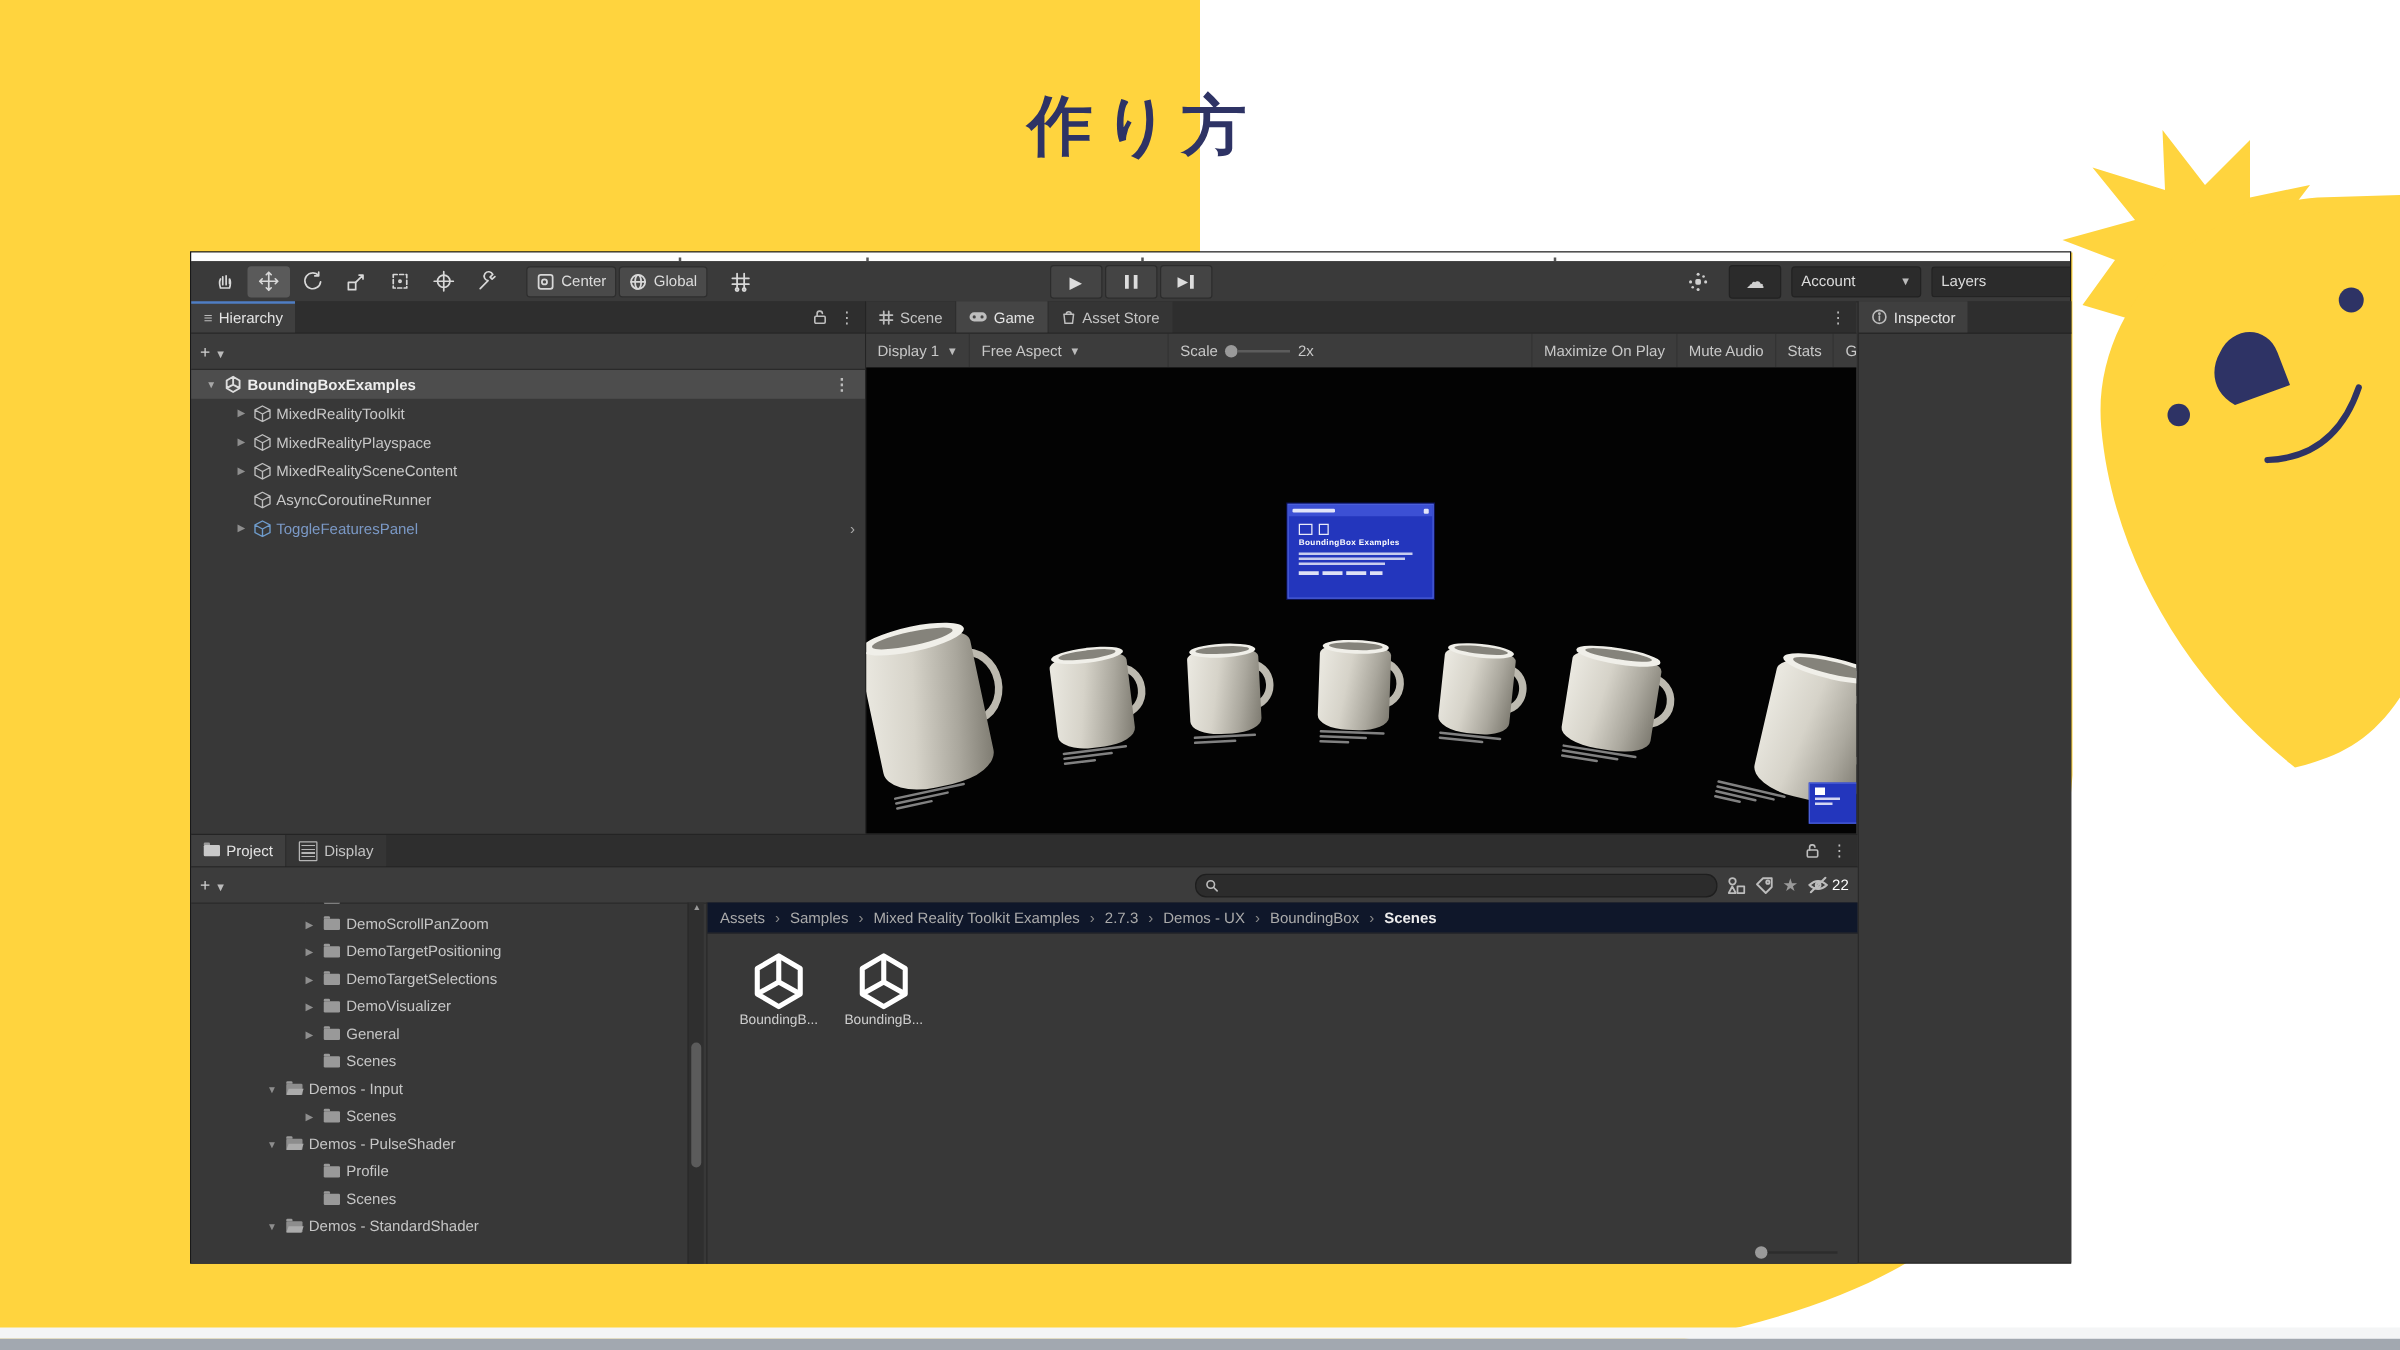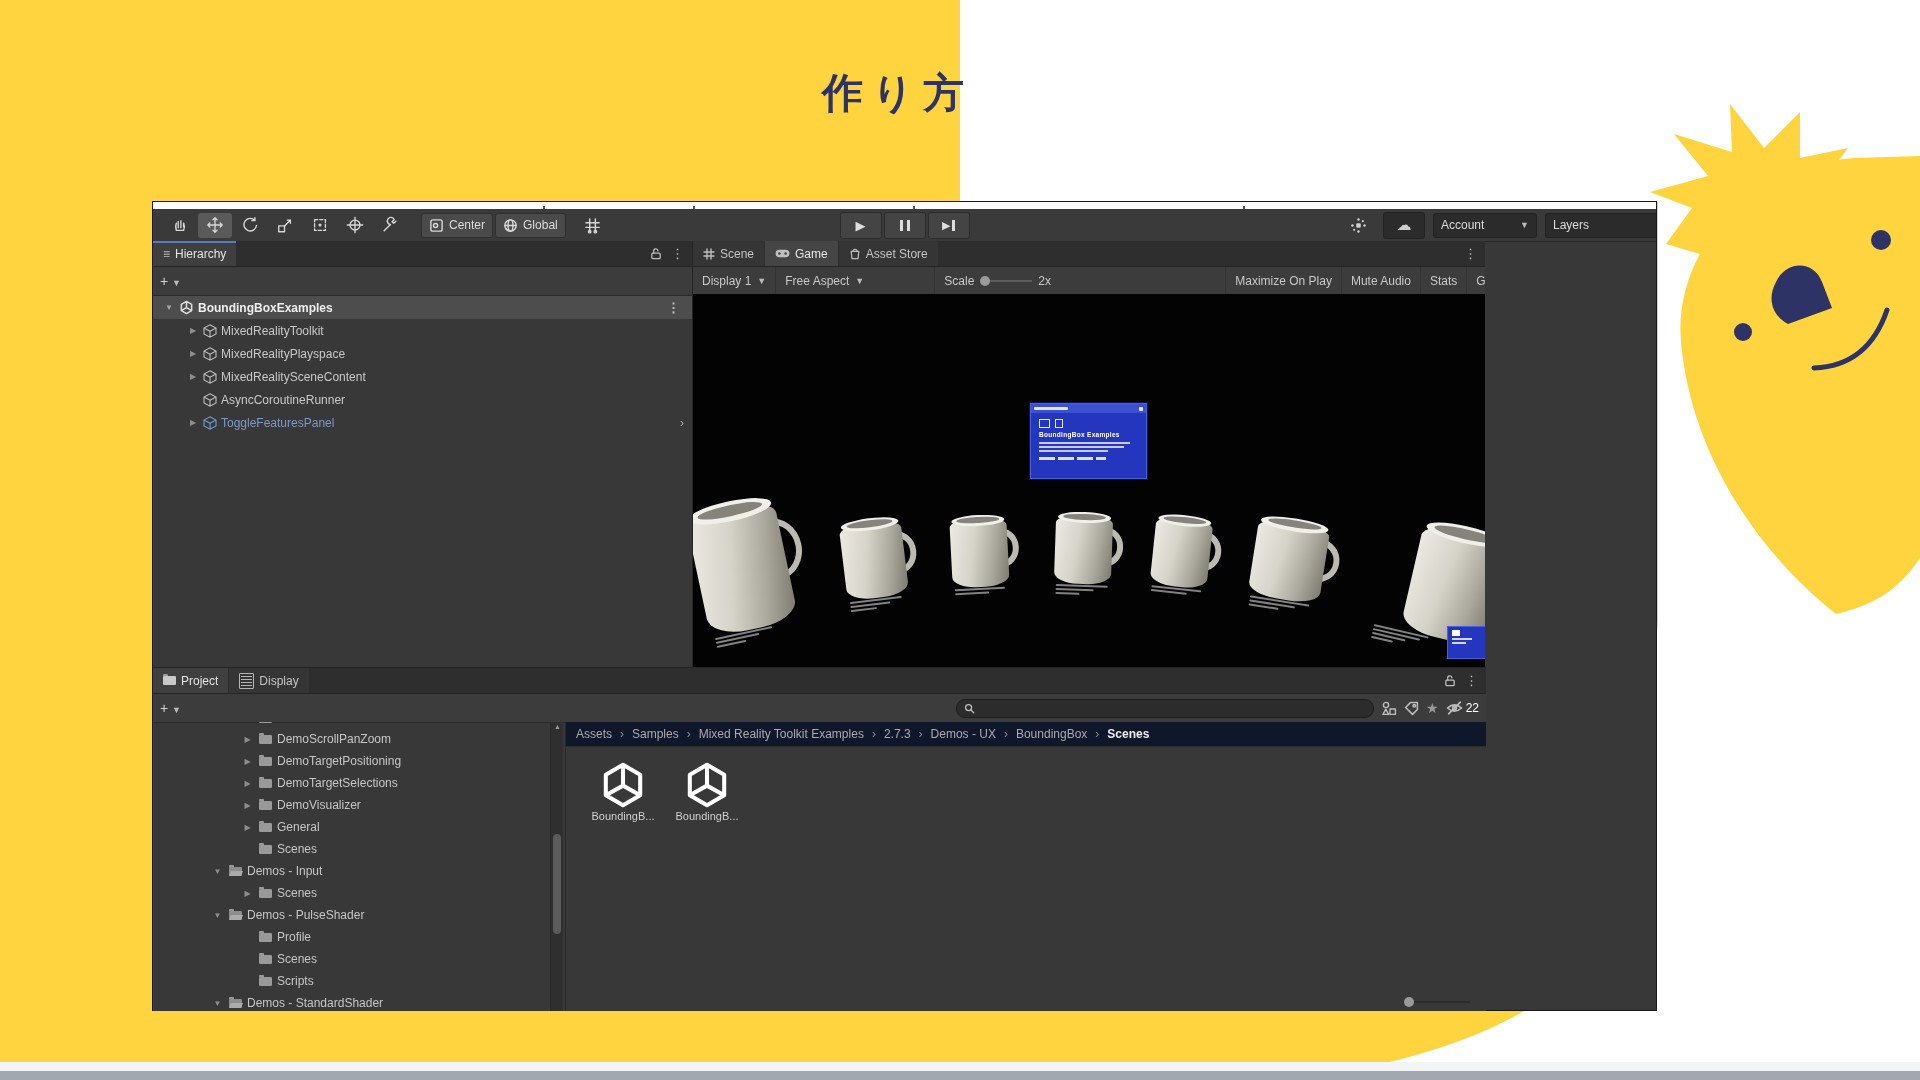--- a/index.html
+++ b/index.html
@@ -1,21 +1,21 @@
 <!DOCTYPE html>
 <html><head>
 <meta charset="utf-8">
 <style>
   html,body{margin:0;padding:0}
   .slide{position:relative;width:1920px;height:1080px;background:#FFD43E;overflow:hidden;
          font-family:"Liberation Sans",sans-serif;-webkit-font-smoothing:antialiased}
   .abs{position:absolute}
   
   #whiteblob{position:absolute;left:0;top:0;pointer-events:none}
-  .slide-title{position:absolute;left:822px;top:66px;font-size:41px;font-weight:bold;
+  .slide-title{position:absolute;left:822px;top:66px;font-size:52px;font-weight:bold;
                color:#2e3365;letter-spacing:9px;white-space:nowrap}
   .bb-white{position:absolute;left:0;top:1062px;width:1920px;height:9px;background:#f4f5f6}
   .bb-grey{position:absolute;left:0;top:1071px;width:1920px;height:9px;background:#a2a8b0}
   
   .win{position:absolute;left:153px;top:202px;width:1503px;height:808px;background:#383838;
        box-shadow:0 0 0 1px #191919;color:#c8c8c8;font-size:12px}
   .sliver{position:absolute;left:0;top:0;width:100%;height:7px;background:#fdfdfd;overflow:hidden}
   .sliver i{position:absolute;top:4px;width:2px;height:3px;background:#555}
   .tbar{position:absolute;left:0;top:7px;width:100%;height:32px;background:#3a3a3a;
         border-bottom:1px solid #282828;display:flex;align-items:center;overflow:hidden}
@@ -442,20 +442,32 @@
         </div>
 
         <div class="mslate">
           <div class="sq"></div>
             <i></i>
             <i style="width:40%"></i>
         </div>
       </div>
     </div>
 
+    <div class="pane" style="left:1333px;top:39px;width:170px;height:769px;border-left:1px solid #242424">
+      <div class="tabbar">
+        <div class="tab on" style="box-shadow:none">
+          <svg class="lic" width="13" height="13" viewBox="0 0 14 14">
+              <circle cx="7" cy="7" r="5.6"></circle>
+              <path d="M7,6.4 V10"></path>
+              <circle cx="7" cy="4.2" r="0.5" fill="#bdbdbd"></circle>
+            </svg>
+          <span>Inspector</span>
+        </div>
+      </div>
+    </div>
 
     <div class="pane" style="left:0;top:465px;width:1333px;height:343px;border-top:1px solid #242424">
       <div class="tabbar">
         <div class="tab on" style="box-shadow:none">
           <span class="fo" style="background:#c9c9c9"></span>
           <span>Project</span>
         </div>
         <div class="tab">
           <span class="coni"></span>
           <span>Display</span>
@@ -551,25 +563,20 @@
         <div class="trow ind2">
             <span class="ar"></span>
             <span class="fo"></span>
             <span>Profile</span>
           </div>
         <div class="trow ind2">
             <span class="ar"></span>
             <span class="fo"></span>
             <span>Scenes</span>
           </div>
-        <div class="trow ind2">
-            <span class="ar"></span>
-            <span class="fo"></span>
-            <span>Scripts</span>
-          </div>
         <div class="trow ind1">
             <span class="ar">▼</span>
             <span class="fo op"></span>
             <span>Demos - StandardShader</span>
           </div>
 
         <div class="scrt">
           <span style="position:absolute;top:1px;left:3px;font-size:7px;color:#9a9a9a">▲</span>
           <span class="scrth"></span>
         </div>

